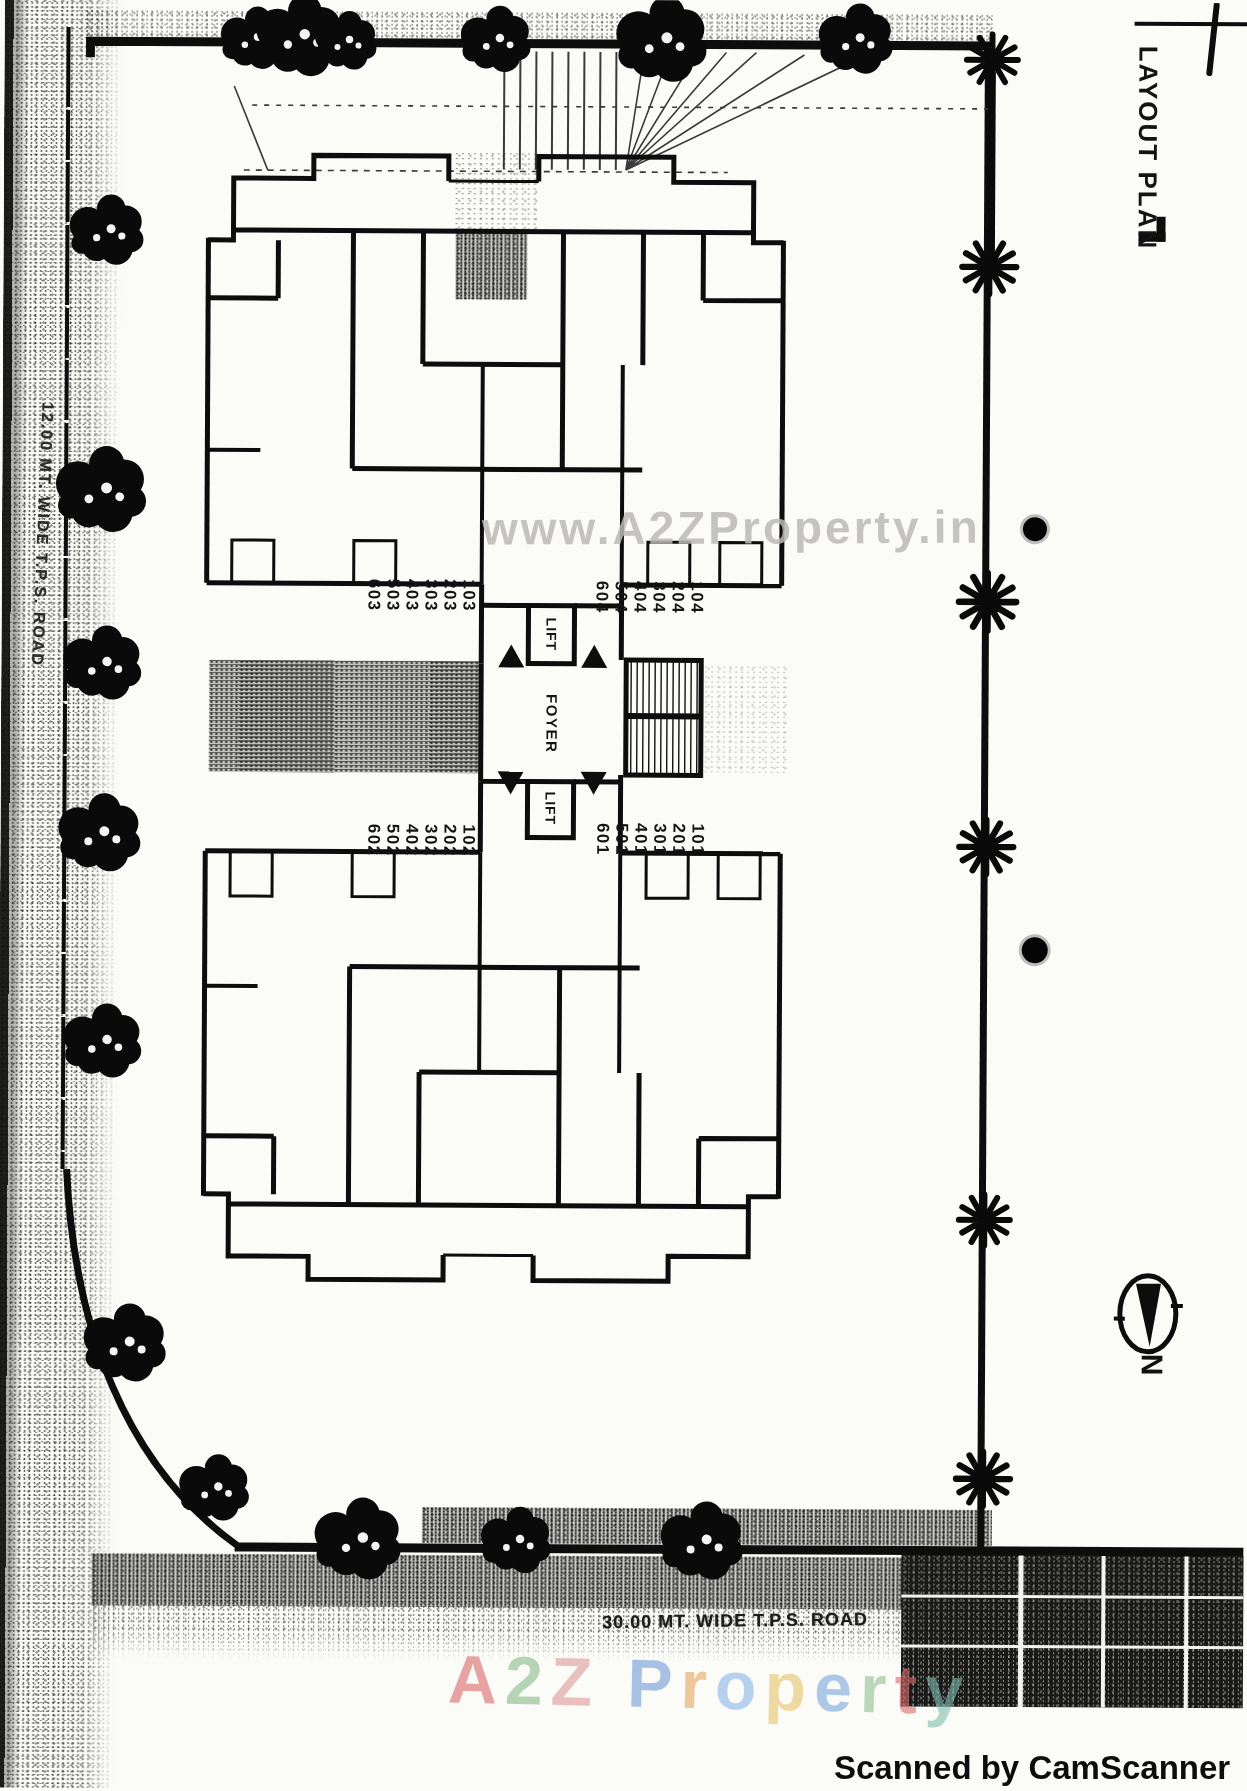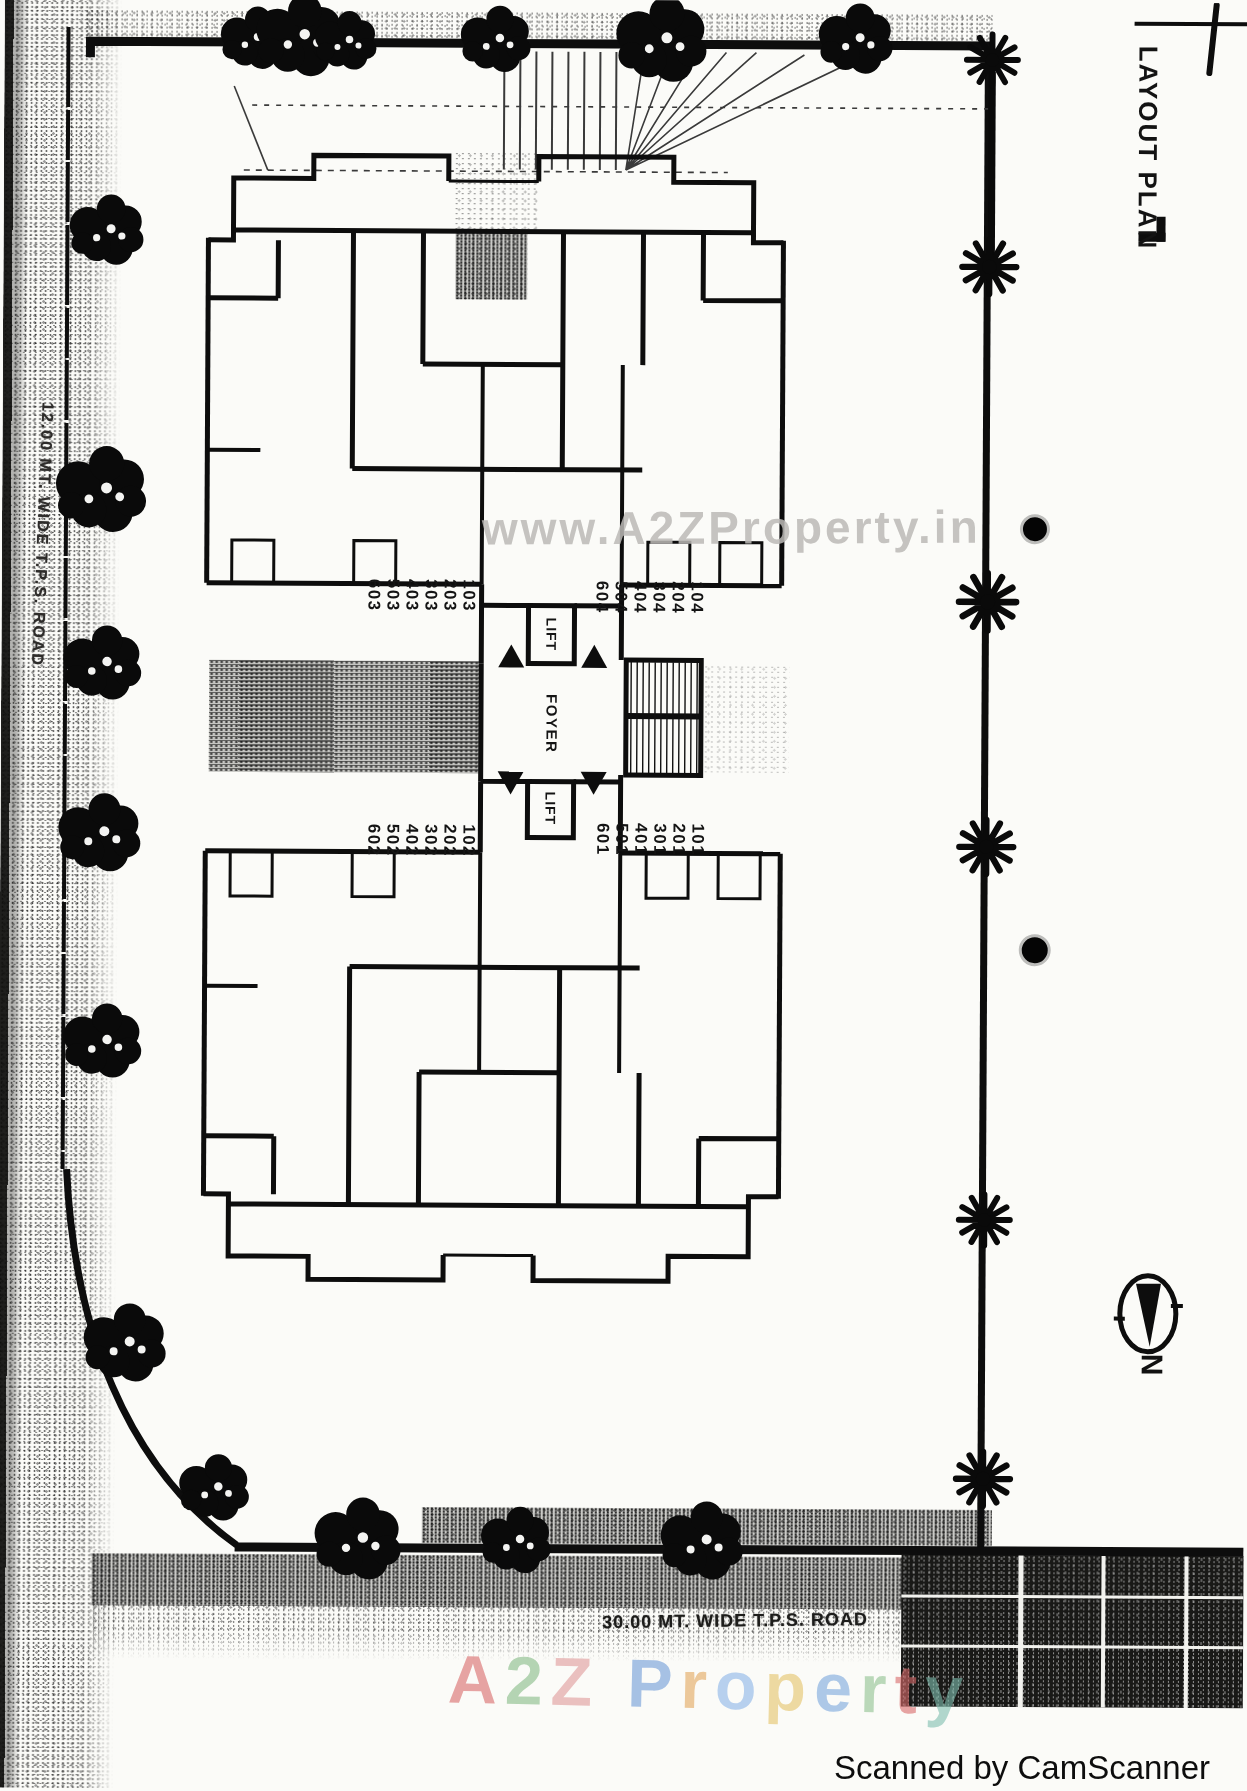--- a/index.html
+++ b/index.html
@@ -51,21 +51,21 @@
   .corelabel{z-index:3;font-weight:bold;color:#141414;white-space:nowrap;}
   .title-label{z-index:3;font-weight:bold;font-size:26px;letter-spacing:2px;color:#131313;white-space:nowrap;width:195px;}
   .road-left{z-index:3;font-weight:bold;font-size:16px;letter-spacing:2px;color:#2e2c2a;white-space:nowrap;
              transform:rotate(92deg);text-shadow:0 0 1px rgba(40,40,40,.7);}
   .road-bottom{z-index:3;font-weight:bold;font-size:18px;letter-spacing:1px;color:#1d1d1b;white-space:nowrap;
              transform:rotate(-1deg);text-shadow:0 0 1.5px rgba(30,30,30,.5);}
   .wm-center{z-index:4;font-weight:600;font-size:46px;letter-spacing:3px;color:#bcbab7;opacity:.85;white-space:nowrap;
              transform:rotate(-0.5deg);}
   .wm-brand{z-index:4;font-weight:bold;font-size:68px;letter-spacing:8px;white-space:nowrap;opacity:.6;transform:rotate(1deg);}
   .north-label{z-index:3;font-weight:bold;font-size:30px;color:#111;}
-  .cred{z-index:5;font-weight:normal;font-size:33px;color:#0d0d0d;white-space:nowrap;}
+  .cred{z-index:5;font-weight:bold;font-size:33px;color:#0d0d0d;white-space:nowrap;}
 </style>
 </head>
 <body>
 
 <div class="page">
  <div class="scan">
 
   <div class="abs strip-left" style="left:0;top:0;width:118px;height:1791px;z-index:1;"></div>
   <div class="abs speckle-m" style="left:80px;top:12px;width:908px;height:28px;z-index:1;"></div>
   <div class="abs speckle-d" style="left:425px;top:1508px;width:570px;height:36px;z-index:1;"></div>

